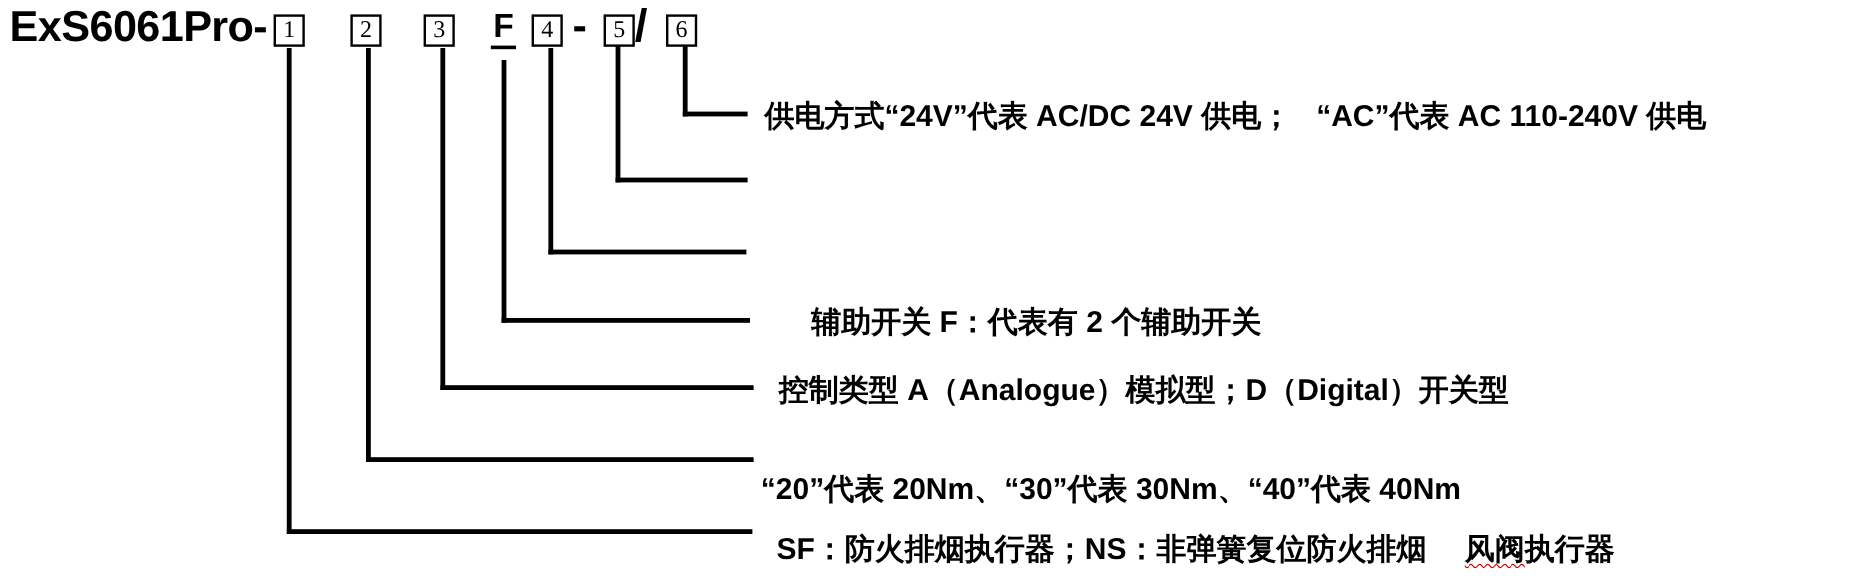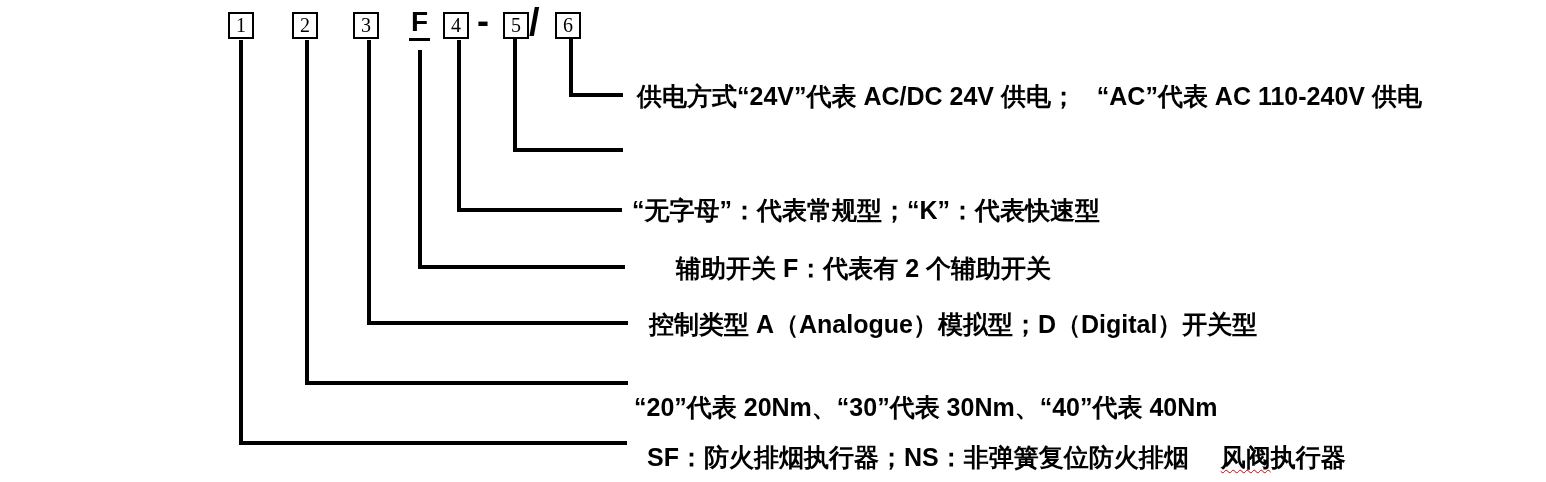--- a/index.html
+++ b/index.html
@@ -50,20 +50,21 @@
     text-decoration-color:#d40000; text-decoration-thickness:1px;
     text-underline-offset:3px;
     margin-left:32px;
   }
 </style>
 </head>
 <body>
 
 <div id="canvas">
 
+  <div class="abs" id="title">ExS6061Pro-</div>
 
   <div class="abs cbox" id="box1">1</div>
   <div class="abs cbox" id="box2">2</div>
   <div class="abs cbox" id="box3">3</div>
   <div class="abs" id="auxF">F</div>
   <div class="abs cbox" id="box4">4</div>
   <div class="abs" id="dash">-</div>
   <div class="abs cbox" id="box5">5</div>
   <div class="abs" id="slash">/</div>
   <div class="abs cbox" id="box6">6</div>
@@ -72,21 +73,20 @@
   <div class="conn" id="c2"></div>
   <div class="conn" id="c3"></div>
   <div class="conn" id="cF"></div>
   <div class="conn" id="c4"></div>
   <div class="conn" id="c5"></div>
   <div class="conn" id="c6"></div>
 
   <div class="abs desc" id="d-power">供电方式“24V”代表 AC/DC 24V 供电；   “AC”代表 AC 110-240V 供电</div>
 
 
-  <div class="abs desc" id="d-speed">“无字母”：代表常规型；“K”：代表快速型</div>
 
   <div class="abs desc" id="d-aux">辅助开关 F：代表有 2 个辅助开关</div>
 
   <div class="abs desc" id="d-control">控制类型 A（Analogue）模拟型；D（Digital）开关型</div>
 
 
   <div class="abs desc" id="d-torque2">“20”代表 20Nm、“30”代表 30Nm、“40”代表 40Nm</div>
 
   <div class="abs desc" id="d-series"><span>SF：防火排烟执行器；NS：非弹簧复位防火排烟</span><span class="typo">风阀</span><span>执行器</span></div>
 

